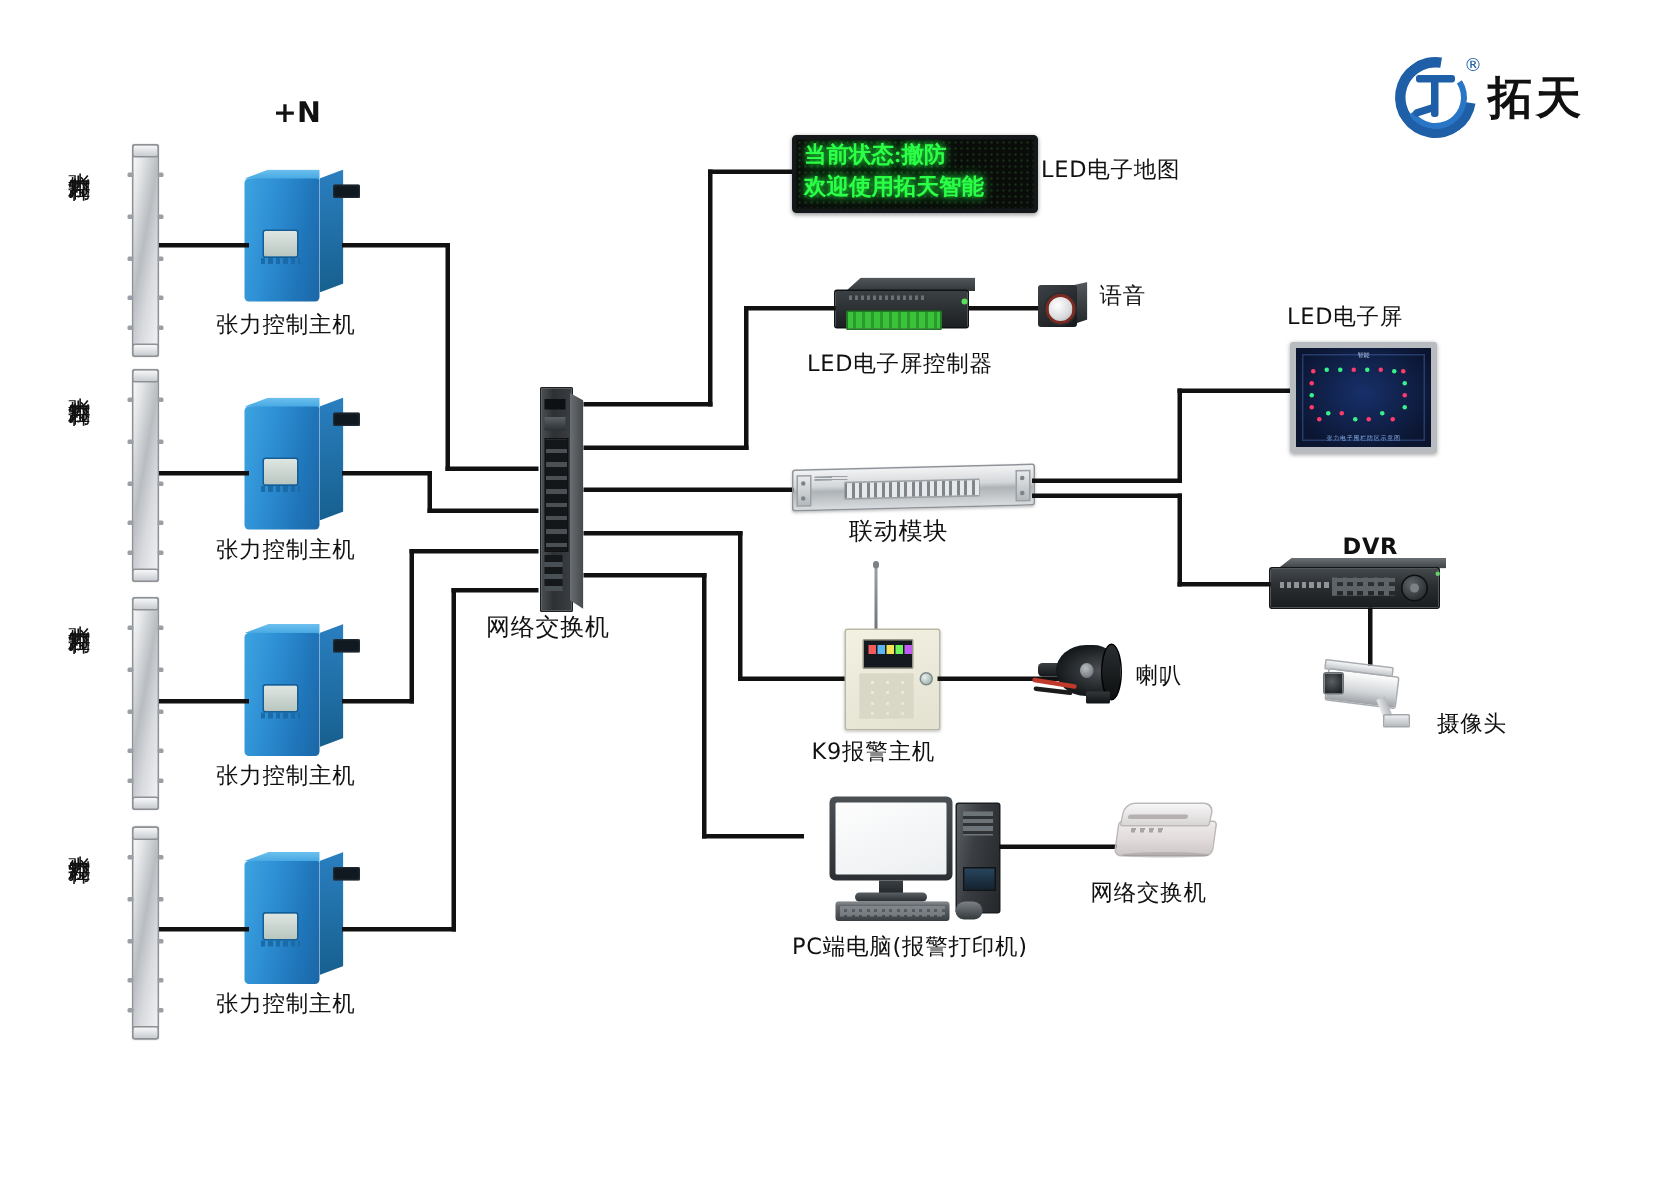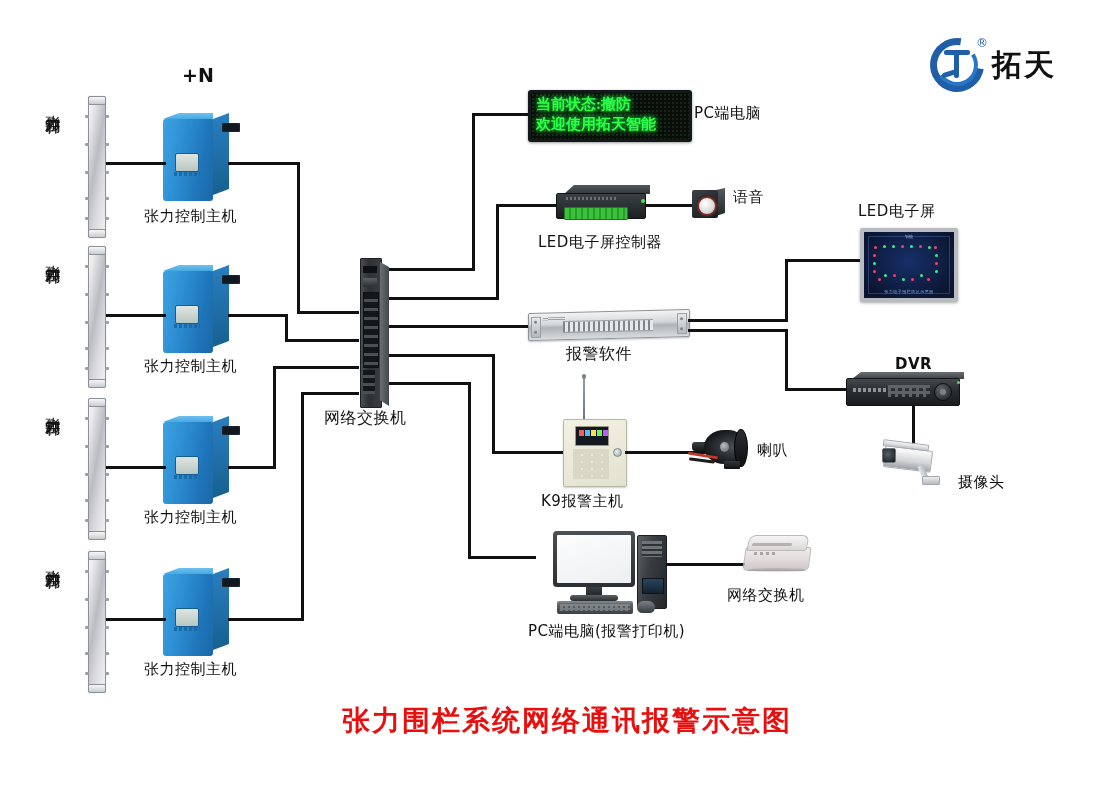--- a/index.html
+++ b/index.html
@@ -420,21 +420,21 @@
 
   <div class="wire wh" style="left:389px;top:382px;width:82px;"></div>
   <div class="wire wv" style="left:468px;top:382px;height:177px;"></div>
   <div class="wire wh" style="left:468px;top:556px;width:68px;"></div>
 
   <div class="ledscr" style="left:528px;top:90px;">
     <div class="dots"></div>
     <div class="line l1">当前状态:撤防</div>
     <div class="line l2">欢迎使用拓天智能</div>
   </div>
-  <div class="lbl abs" style="left:694px;top:104px;">PC端电脑</div>
+  <div class="lbl abs" style="left:694px;top:104px;">LED电子地图</div>
 
   <div class="ledctl" style="left:556px;top:185px;">
     <div class="top"></div>
       <div class="body"></div>
     <div class="grill"></div>
       <div class="led"></div>
       <div class="green"></div>
   </div>
   <div class="lbl abs" style="left:538px;top:233px;">LED电子屏控制器</div>
 
@@ -452,21 +452,21 @@
         <div class="h a"></div>
         <div class="h b"></div>
       </div>
     <div class="ear r">
         <div class="h a"></div>
         <div class="h b"></div>
       </div>
     <div class="txt"></div>
       <div class="conns"></div>
   </div>
-  <div class="lbl lbl-lg abs" style="left:566px;top:344px;">报警软件</div>
+  <div class="lbl lbl-lg abs" style="left:566px;top:344px;">联动模块</div>
 
   <div class="wire wh" style="left:688px;top:319px;width:100px;"></div>
   <div class="wire wv" style="left:785px;top:259px;height:63px;"></div>
   <div class="wire wh" style="left:785px;top:259px;width:75px;"></div>
 
   <div class="wire wh" style="left:688px;top:329px;width:100px;"></div>
   <div class="wire wv" style="left:785px;top:329px;height:62px;"></div>
   <div class="wire wh" style="left:785px;top:388px;width:63px;"></div>
 
   <div class="lbl abs" style="left:858px;top:202px;">LED电子屏</div>
@@ -565,15 +565,14 @@
 
   <div class="prn" style="left:742px;top:533px;">
     <div class="body"></div>
       <div class="lid"></div>
     <div class="slot"></div>
       <div class="btns"></div>
       <div class="shadow"></div>
   </div>
   <div class="lbl abs" style="left:727px;top:586px;">网络交换机</div>
 
-  <div class="title" style="left:342px;top:702px;">张力围栏系统网络通讯报警示意图</div>
 
 </div>
 
 </body></html>

